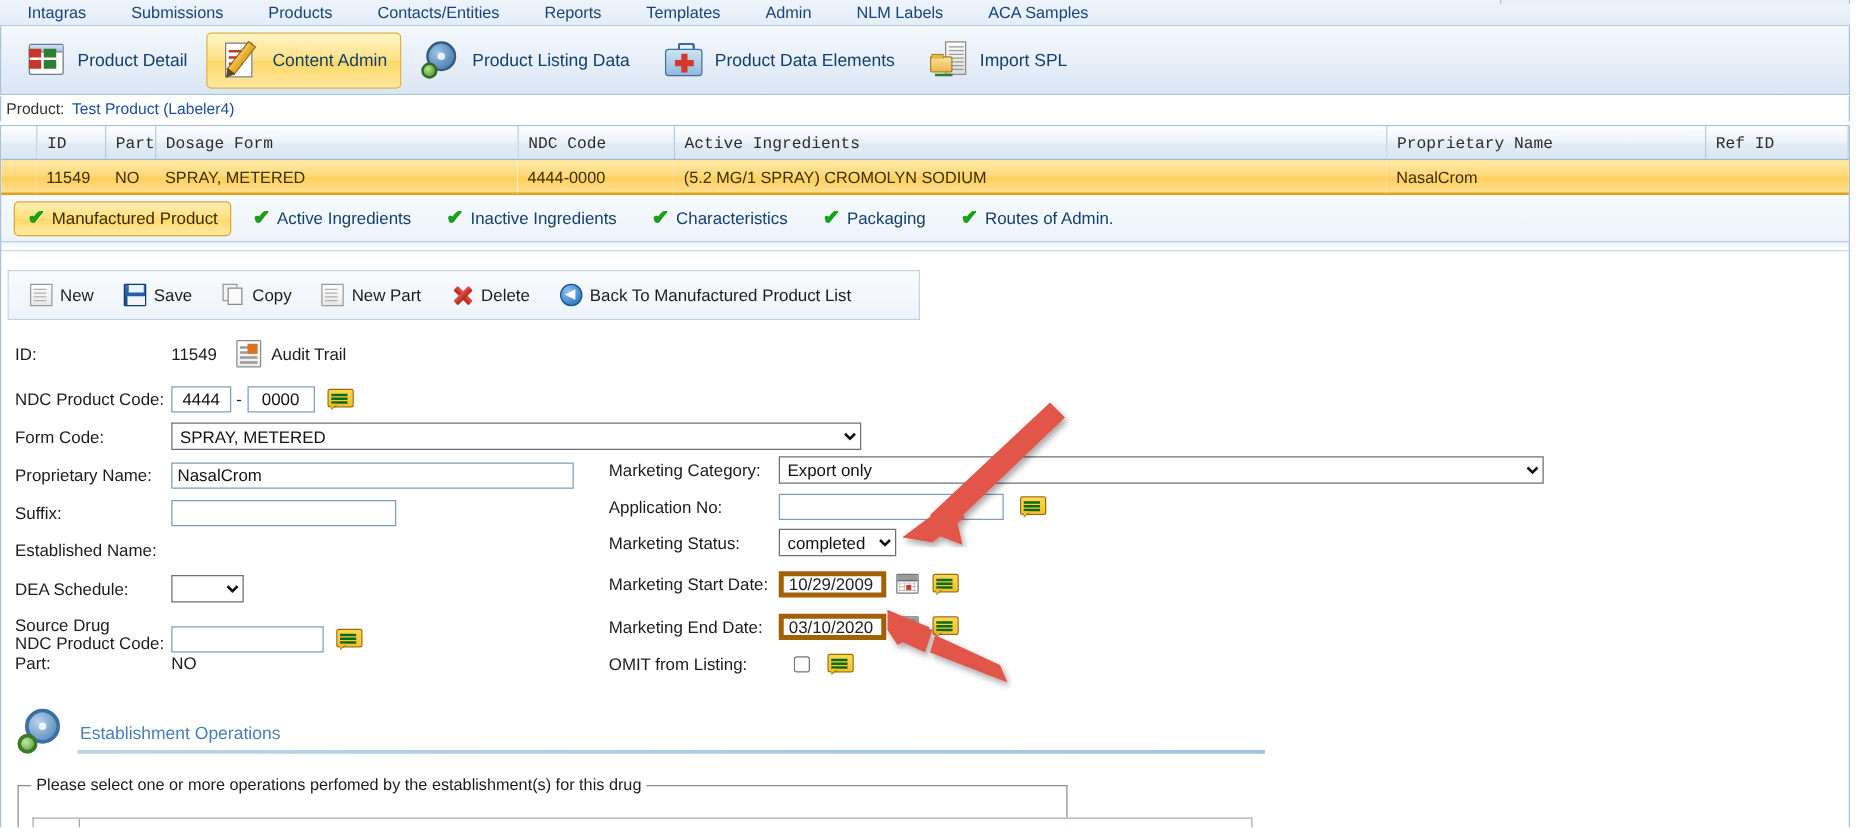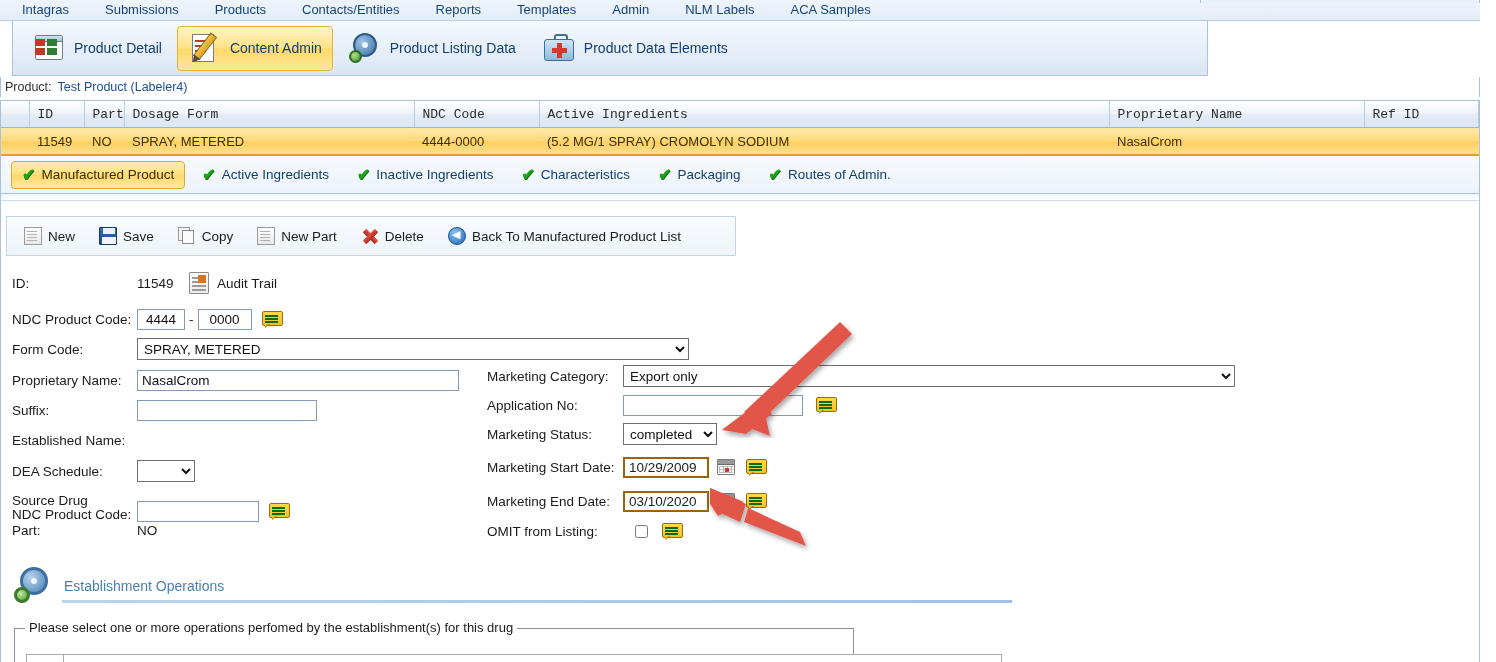--- a/index.html
+++ b/index.html
@@ -42,22 +42,22 @@
     position: absolute; left: 1200px; top: 0px;
     width: 280px; height: 3px;
     background: #e8f0fa;
     border-left: 1px solid #a9c2da;
     border-right: 1px solid #a9c2da;
     box-sizing: border-box;
   }
 
   
   .ribbon {
-    position: absolute; left: 12px; top: 21px;
-    width: 1196px; height: 55px;
+    position: absolute; left: 0; top: 21px;
+    width: 1480px; height: 55px;
     background: linear-gradient(to bottom, #f4f9fd 0%, #e6eef8 55%, #dae6f4 100%);
     border: 1px solid #aac3dc;
     border-top: none;
     box-sizing: border-box;
     display: flex; align-items: center;
     padding-left: 8px;
   }
   .rb-btn {
     display: flex; align-items: center;
     height: 45px;
@@ -198,21 +198,21 @@
   .flabel { font-size: 13.5px; color: #1b1b1b; white-space: nowrap; }
   .fstatic { font-size: 13.5px; color: #1b1b1b; white-space: nowrap; }
 
   input.txt {
     height: 21px; box-sizing: border-box;
     border: 1px solid #7f9db9;
     font-family: "Liberation Sans", sans-serif;
     font-size: 13.5px; color: #111;
     padding: 1px 4px; background: #fff;
   }
-  input.txt.date { border: 2px solid #a16207; color: #222; }
+  input.txt.date { border: 4px solid #a16207; color: #222; }
   select.sel {
     height: 22px; box-sizing: border-box;
     border: 1px solid #6f6f6f;
     font-family: "Liberation Sans", sans-serif;
     font-size: 13.5px; color: #111;
     background: #fff; padding: 1px 2px;
   }
   input.cb { width: 13px; height: 13px; margin: 0; }
 
   
@@ -482,20 +482,38 @@
         <span class="ic-case">
           <span class="handle"></span>
             <span class="body"></span>
           <span class="cross-v"></span>
             <span class="cross-h"></span>
         </span>
       </span>
       <span class="rb-label">Product Data Elements</span>
     </div>
 
+    <div class="rb-btn">
+      <span class="rb-icon">
+        <span class="ic-import">
+          <span class="doc">
+            <span class="l" style="top:3px"></span>
+              <span class="l" style="top:6px"></span>
+            <span class="l" style="top:9px"></span>
+              <span class="l" style="top:12px"></span>
+            <span class="l" style="top:15px"></span>
+              <span class="l" style="top:18px"></span>
+            <span class="l" style="top:21px"></span>
+          </span>
+          <span class="folder"></span>
+            <span class="stand"></span>
+        </span>
+      </span>
+      <span class="rb-label">Import SPL</span>
+    </div>
   </div>
 
   <div class="productline">
     <span class="lbl">Product:</span>
     <span class="val">Test Product (Labeler4)</span>
   </div>
 
   <div class="gridwrap">
     <table class="grid">
       <colgroup>

